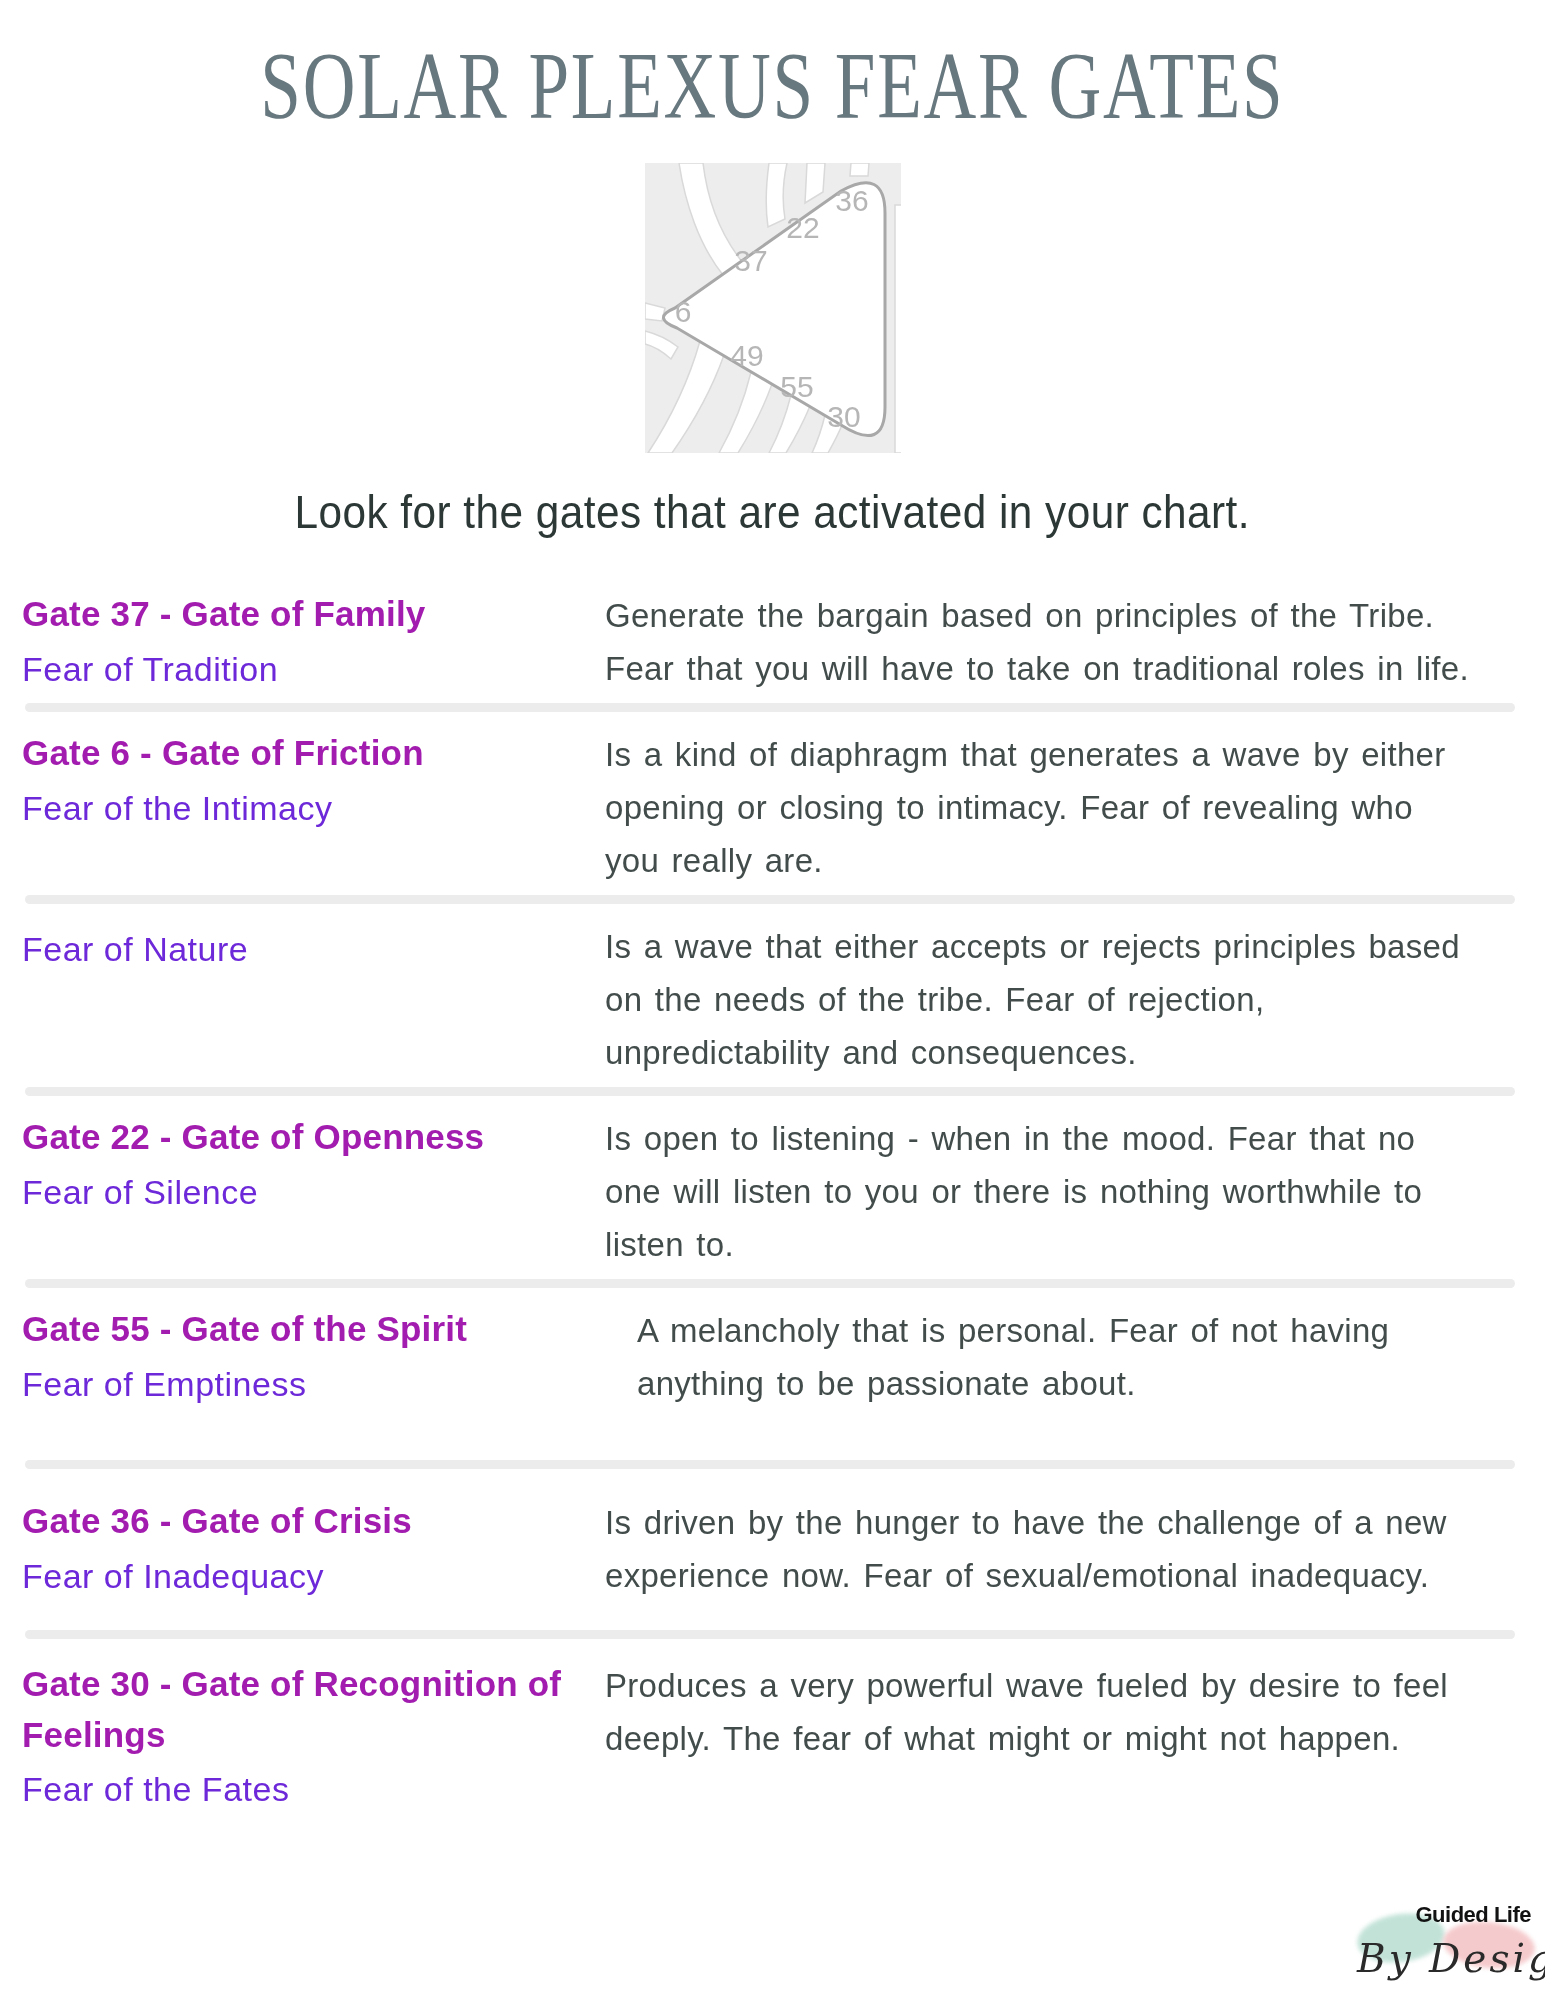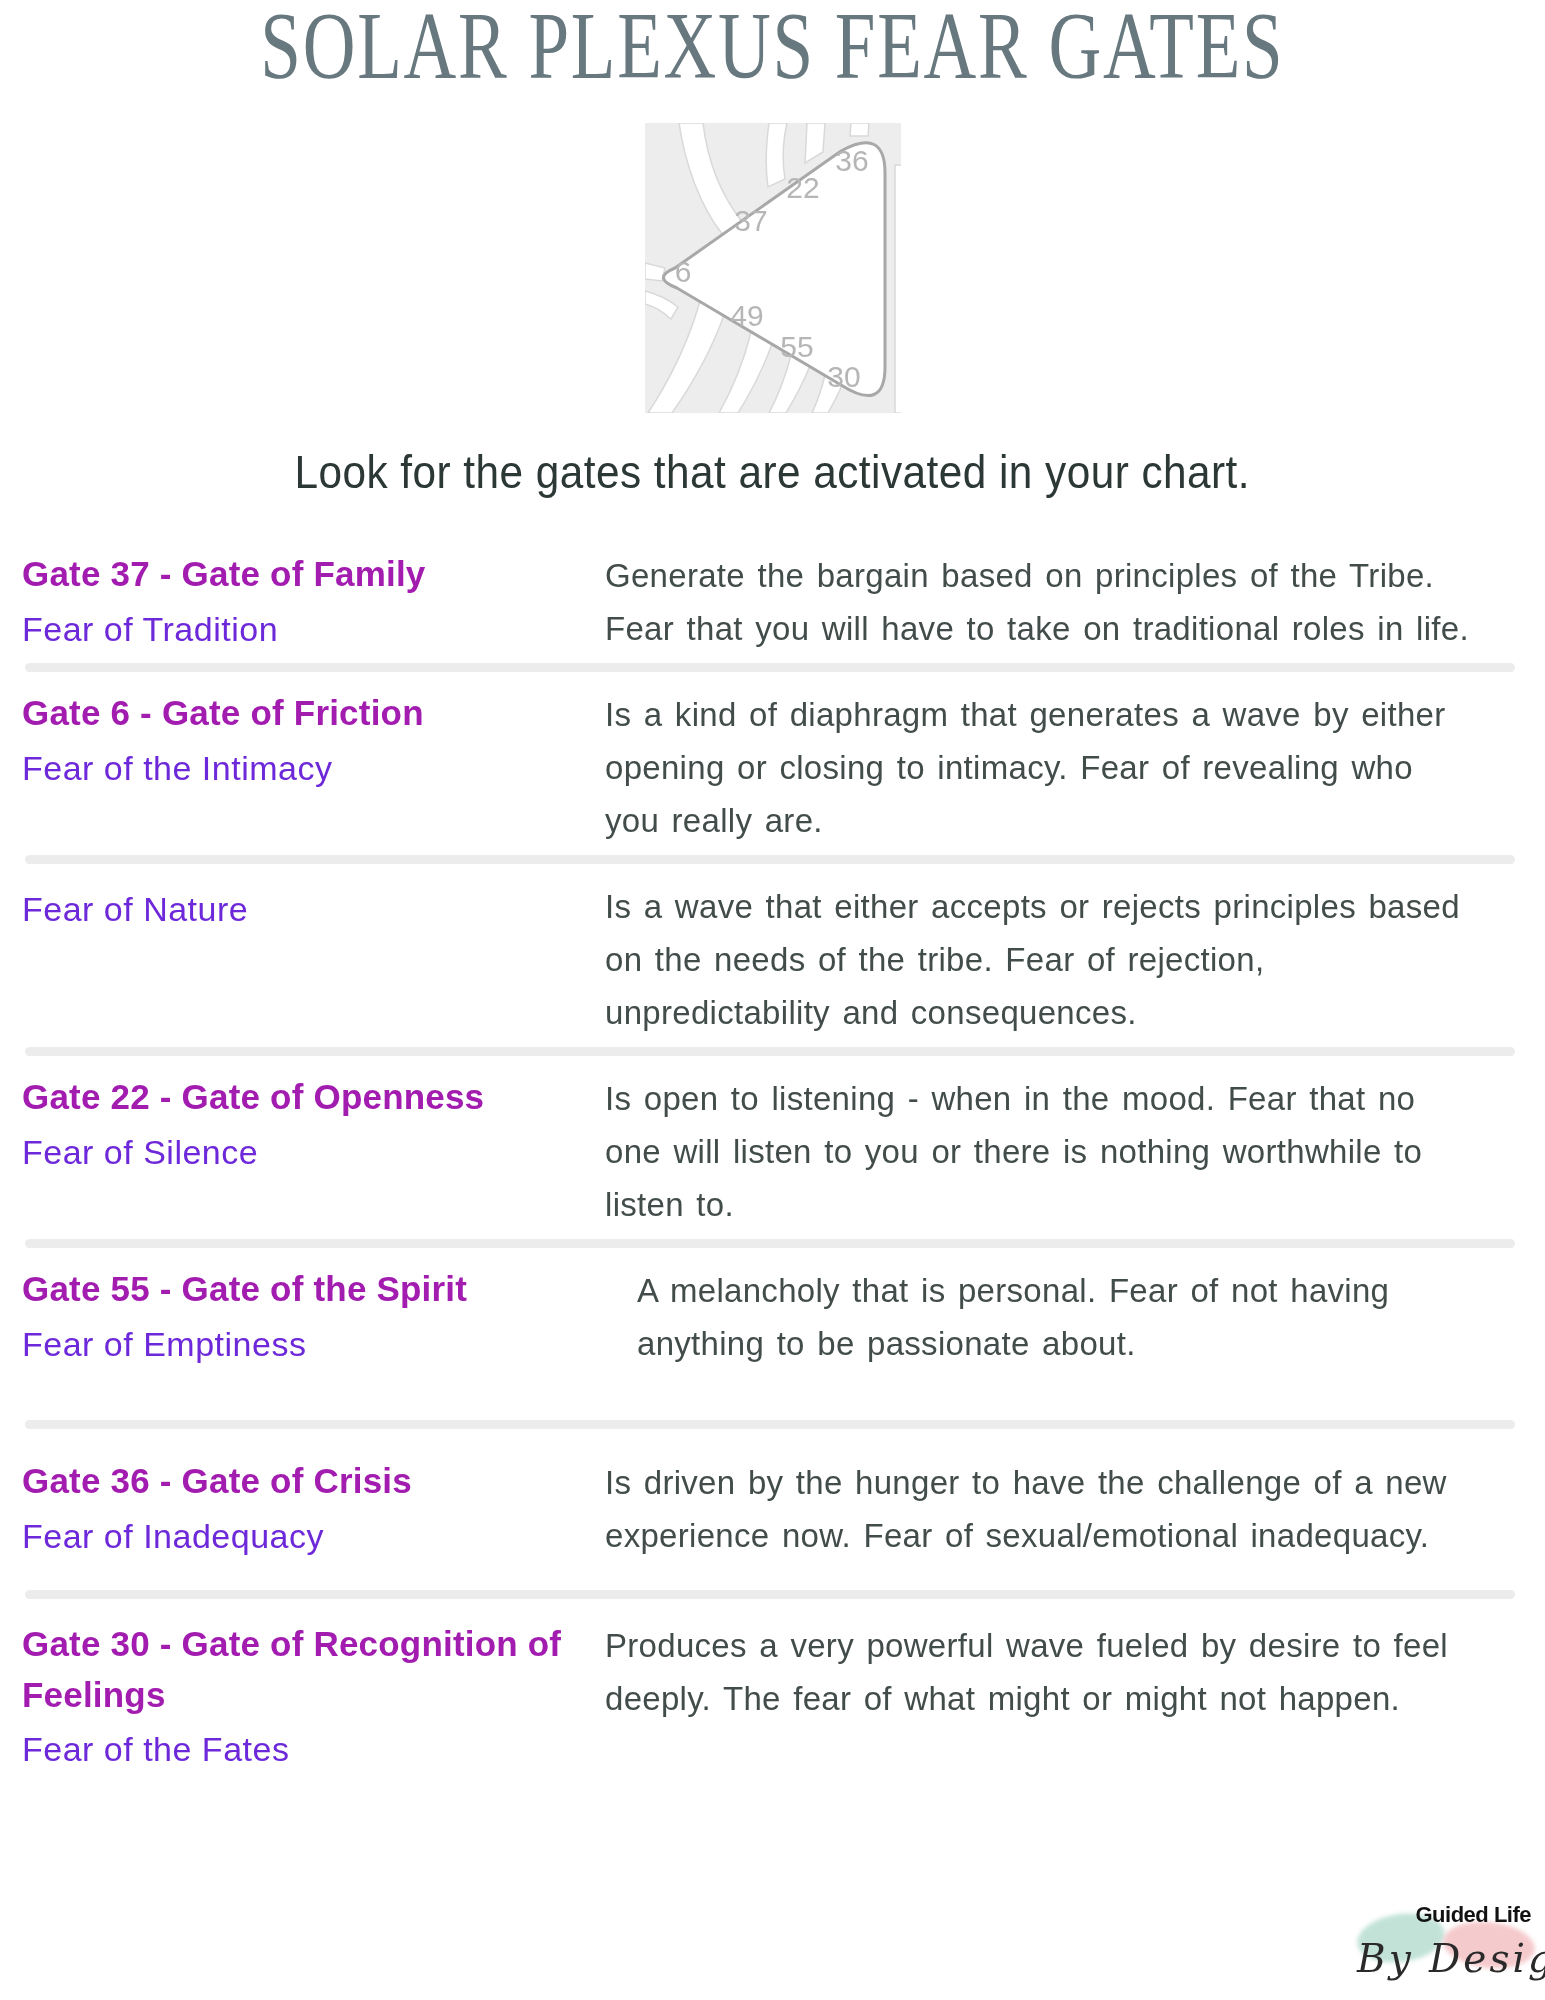--- a/index.html
+++ b/index.html
@@ -8,20 +8,21 @@
     position: relative;
     width: 1545px;
     height: 2000px;
     background: #ffffff;
     overflow: hidden;
     font-family: "Liberation Sans", sans-serif;
   }
 
   
   .title {
+    margin-top: 40px;
     text-align: center;
     white-space: nowrap;
   }
   .title-inner {
     display: inline-block;
     font-family: "Liberation Serif", serif;
     font-weight: 400;
     font-size: 86px;
     line-height: 1.08;
     color: #68787f;

